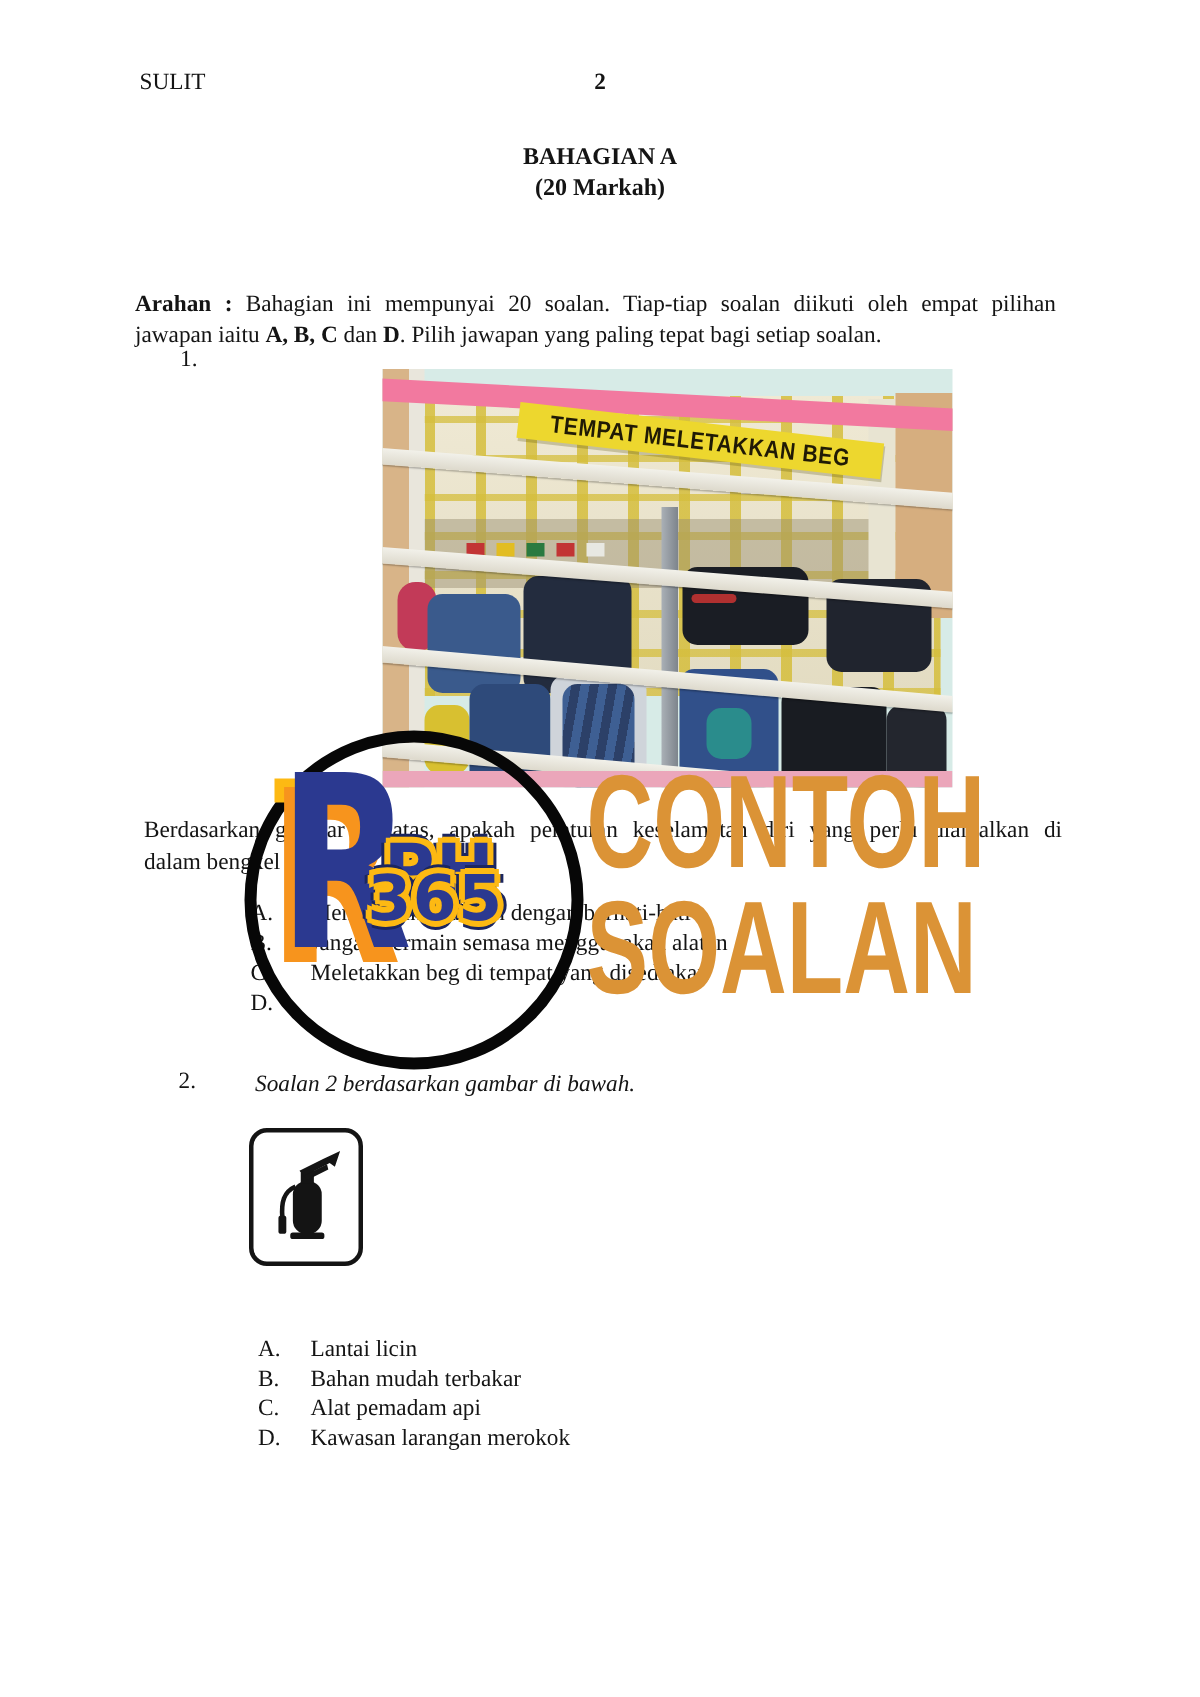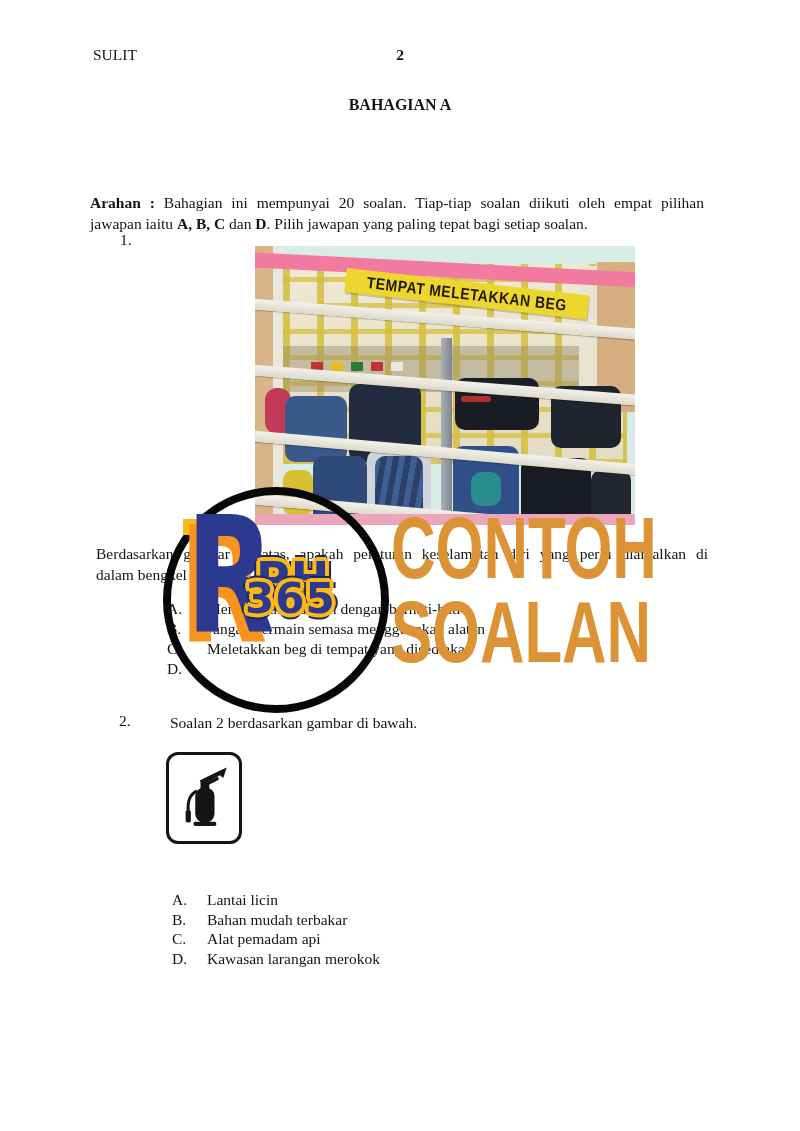--- a/index.html
+++ b/index.html
@@ -2,21 +2,21 @@
 <html><head>
 <meta charset="utf-8">
 <style>
   html,body{margin:0;padding:0;background:#ffffff;}
   .page{
     position:relative;width:800px;height:1131px;background:#fff;overflow:hidden;
     font-family:"Liberation Serif","DejaVu Serif",serif;color:#141414;
   }
   .abs{position:absolute;}
   .b{font-weight:bold;}
-  .txt{font-size:15.5px;line-height:21px;}
+  .txt{font-size:15.5px;line-height:21px;font-style:italic;}
   
   .sulit{left:93px;top:46px;font-weight:normal;font-size:15.5px;}
   .pagenum{left:0;top:46px;width:800px;text-align:center;font-weight:bold;font-size:15.5px;}
   .titleblock{left:0;top:94px;width:800px;text-align:center;font-weight:bold;font-size:16px;line-height:21px;}
   
   .arahan{left:90px;top:156px;width:614px;font-size:15.5px;line-height:21px;margin-top:36px;}
   .jl{text-align:justify;text-align-last:justify;}
   
   .qnum{font-size:15.5px;}
   
@@ -69,20 +69,21 @@
 </head>
 <body>
 
 <div class="page">
 
   <div class="abs sulit">SULIT</div>
   <div class="abs pagenum">2</div>
 
   <div class="abs titleblock">
     <div>BAHAGIAN A</div>
+    <div>(20 Markah)</div>
   </div>
 
   <div class="abs arahan">
     <div class="jl"><span class="b">Arahan : </span><span>Bahagian ini mempunyai 20 soalan. Tiap-tiap soalan diikuti oleh empat pilihan</span></div>
     <div><span>jawapan iaitu </span><span class="b">A, B, C</span><span> dan </span><span class="b">D</span><span>. Pilih jawapan yang paling tepat bagi setiap soalan.</span></div>
   </div>
 
   <div class="abs qnum" style="left:120px;top:231px;">1.</div>
 
   <div class="abs photo">

